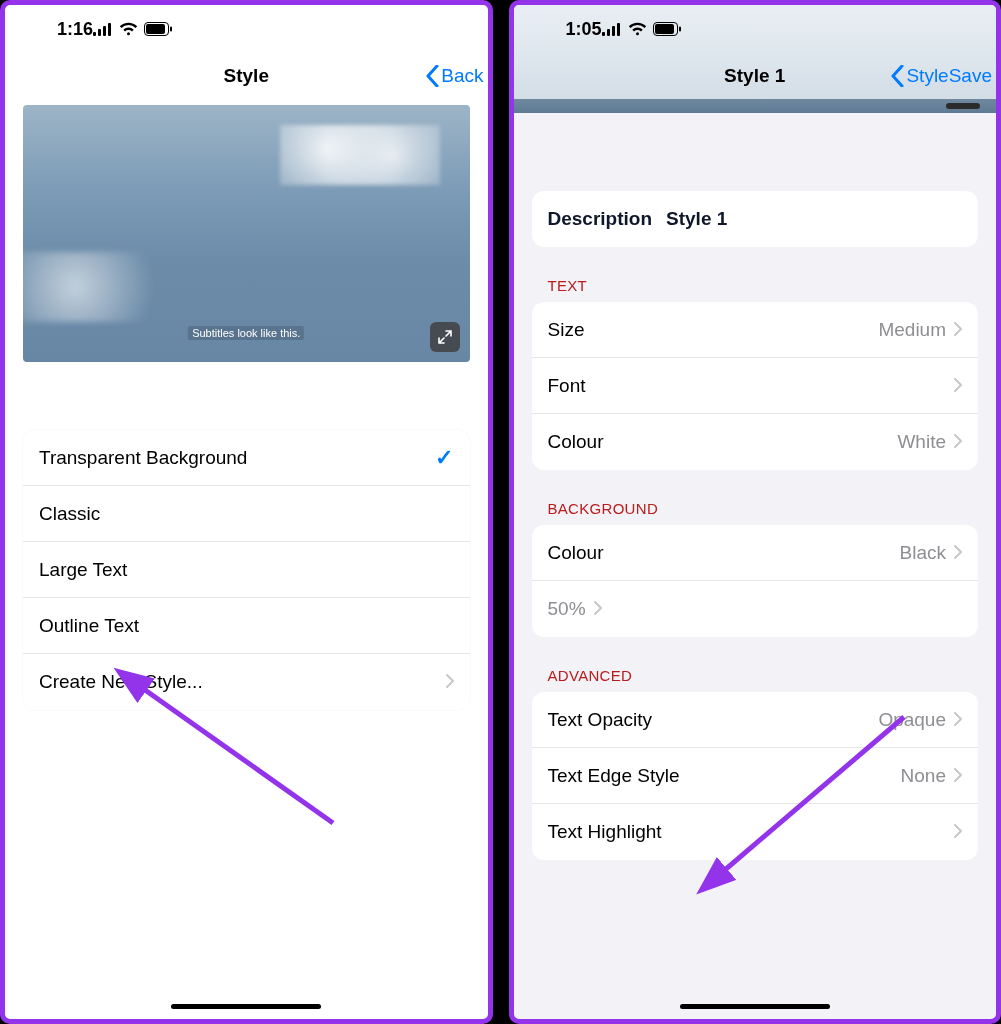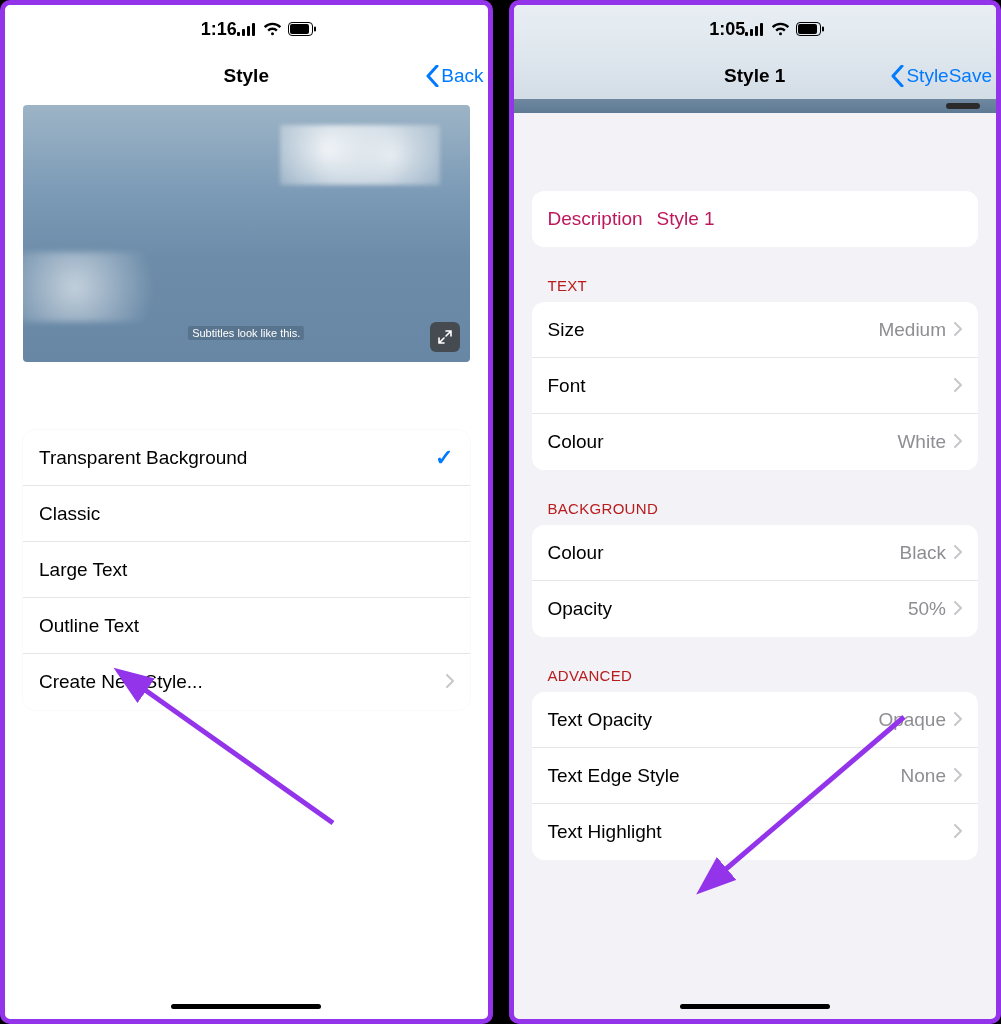--- a/index.html
+++ b/index.html
@@ -20,21 +20,21 @@
     overflow: hidden;
     flex: 1;
     display: flex;
     flex-direction: column;
   }
   .phone.left { background: #ffffff; }
   .status-bar {
     height: 48px;
     display: flex;
     align-items: center;
-    justify-content: center;
+    justify-content: flex-start;
     padding: 0 28px 0 52px;
     font-size: 18px;
     font-weight: 600;
     color: #000;
   }
   .status-right { display:flex; align-items:center; gap:6px; }
   .signal-icon, .wifi-icon, .battery-icon { display:inline-flex; }
   .nav-bar {
     height: 46px;
     display:flex;
@@ -122,21 +122,21 @@
   }
   .section-header {
     padding: 30px 16px 8px 16px;
     font-size:15px; color:#b91c1c; letter-spacing:0.3px;
   }
   .section-header.first { padding-top: 72px; }
   .value-dim { color:#8e8e93; font-size:19px; margin-right:8px; }
   .row-right { display:flex; align-items:center; }
   .desc-row {
     min-height:56px; display:flex; align-items:center;
-    padding: 0 16px; font-size:19px; color:#be185d;
+    padding: 0 16px; font-size:19px; color:#0f172a;font-weight:bold;
   }
   .desc-row .value { margin-left: 14px; }
 </style>
 </head>
 <body>
 
 <div class="phone left">
   <div class="status-bar">
     <span>1:16</span>
     <span class="status-right">
@@ -312,21 +312,20 @@
       <div class="row">
         <span class="label">Colour</span>
         <span class="row-right">
           <span class="value-dim">Black</span>
           <span class="chevron"><svg width="8" height="14" viewBox="0 0 8 14">
                 <path d="M1 1l6 6-6 6" stroke="#c7c7cc" stroke-width="2" fill="none" stroke-linecap="round" stroke-linejoin="round"></path>
               </svg></span>
         </span>
       </div>
       <div class="row">
-        <span class="label">Opacity</span>
         <span class="row-right">
           <span class="value-dim">50%</span>
           <span class="chevron"><svg width="8" height="14" viewBox="0 0 8 14">
                 <path d="M1 1l6 6-6 6" stroke="#c7c7cc" stroke-width="2" fill="none" stroke-linecap="round" stroke-linejoin="round"></path>
               </svg></span>
         </span>
       </div>
     </div>
 
     <div class="section-header">ADVANCED</div>

